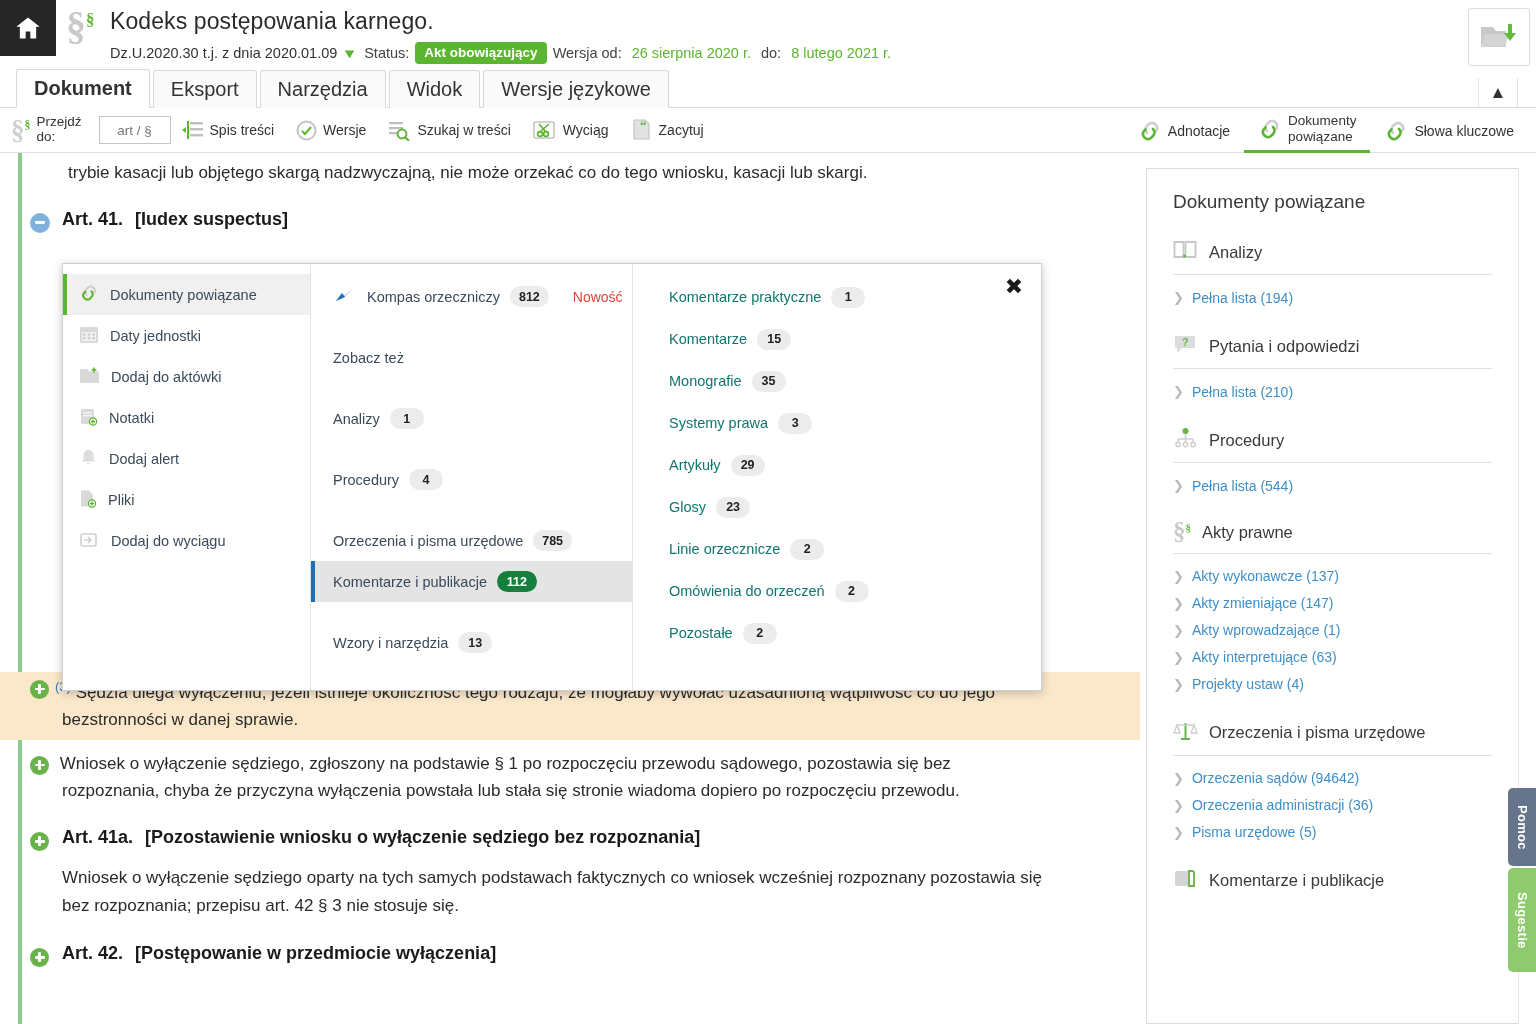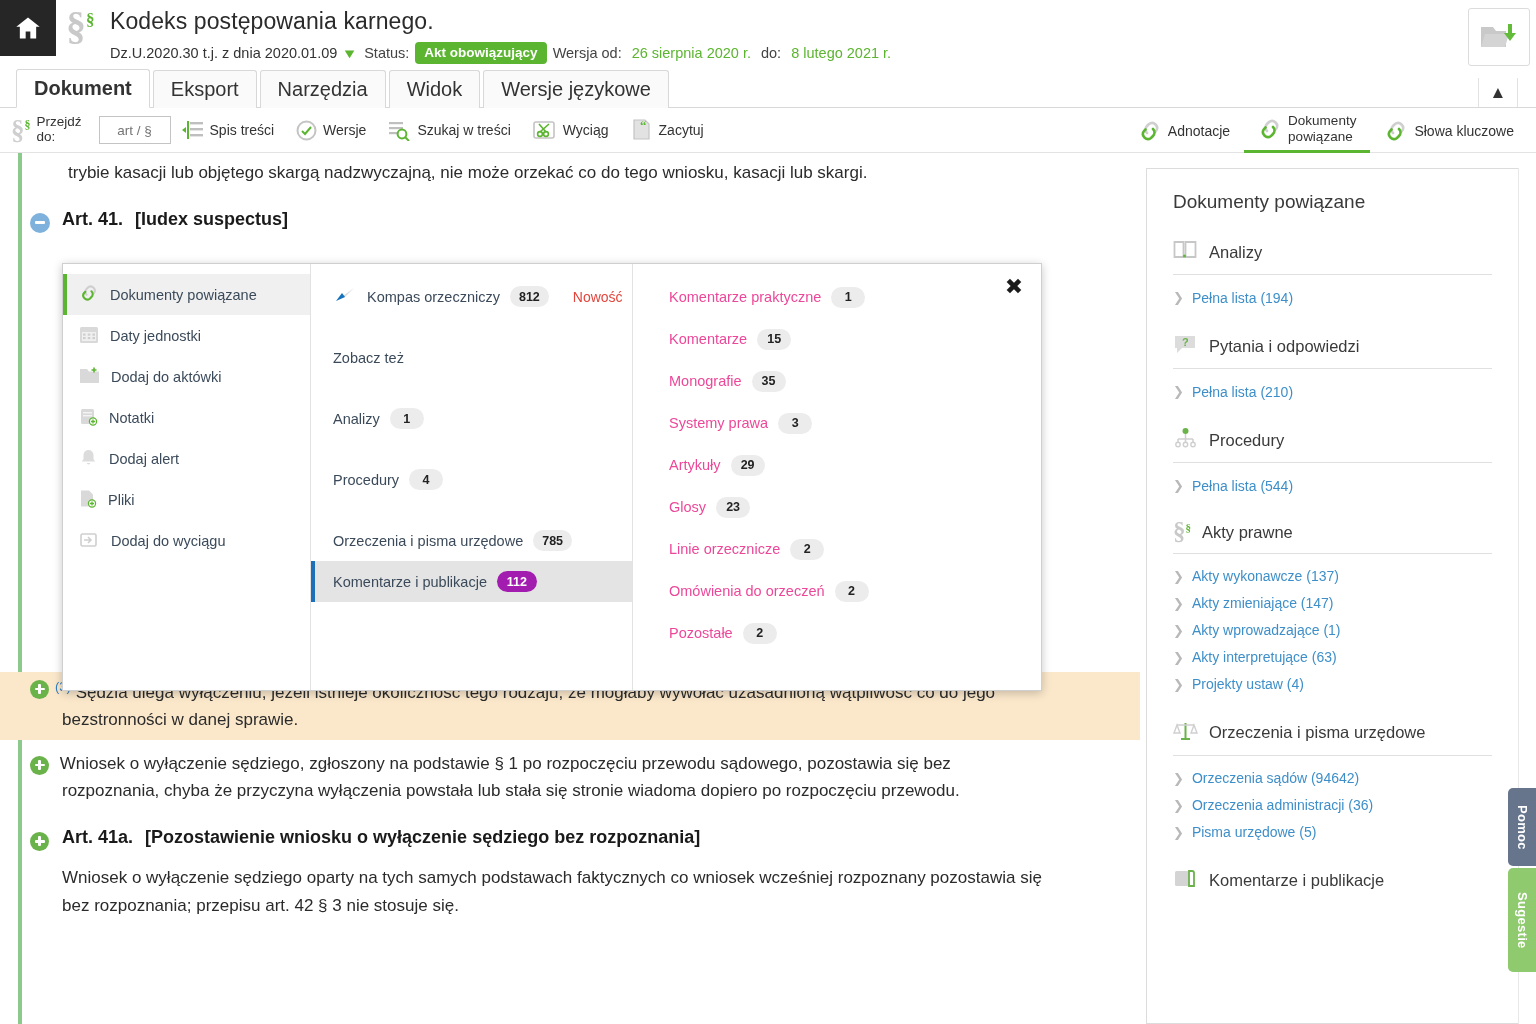--- a/index.html
+++ b/index.html
@@ -180,28 +180,28 @@
   .pp2-row.spaced { margin-bottom: 20px; }
   .pp2-row.active { background: #e4e4e4; }
   .pp2-row.active::before {
     content: ""; position: absolute; left: 0; top: 0; width: 4px; height: 41px; background: #1e6fb8;
   }
   .pill {
     display: inline-flex; align-items: center; justify-content: center; min-width: 34px;
     height: 21px; padding: 0 9px; border-radius: 11px; background: #ececec;
     font-size: 12.5px; color: #222; font-weight: bold;
   }
-  .pill.blue { background: #a21caf; color: #fff; min-width: 40px; }
+  .pill.blue { background: #15803d; color: #fff; min-width: 40px; }
   .novelty { color: #e2453c; font-size: 14px; margin-left: 14px; }
   .pp-col3 { flex: 1; padding-top: 12px; position: relative; }
   .pp3-row {
     display: flex; align-items: center; gap: 10px; height: 42px; padding-left: 36px;
     font-size: 14.5px; color: #2f7fc4; cursor: pointer;
   }
-  .pp3-row .lnk { color: #ec4899; }
+  .pp3-row .lnk { color: #0f766e; }
   .pp-close {
     position: absolute; right: 15px; top: 12px; width: 24px; height: 24px;
     cursor: pointer; font-size: 22px; line-height: 22px; color: #1b1b1b; font-weight: bold;
     text-align: center;
   }
 
   
   .sidebar {
     position: absolute; left: 1146px; top: 168px; width: 372px; height: 856px;
     background: #fff; border: 1px solid #dcdcdc; border-right: none;
@@ -426,20 +426,27 @@
       <div style="position:relative;margin-top:22px;">
         <div class="expand-ico" style="top:5px;"></div>
         <div class="art-head" style="margin-top:0;">
           <span class="num">Art.  41a.</span>
           <span class="ttl">[Pozostawienie wniosku o wyłączenie sędziego bez rozpoznania]</span>
         </div>
       </div>
 
       <div class="p-cont" style="margin-top:16px;padding-left:62px;padding-right:95px;">Wniosek o wyłączenie sędziego oparty na tych samych podstawach faktycznych co wniosek wcześniej rozpoznany pozostawia się bez rozpoznania; przepisu art. 42 § 3 nie stosuje się.</div>
 
+      <div style="position:relative;margin-top:24px;">
+        <div class="expand-ico" style="top:5px;"></div>
+        <div class="art-head" style="margin-top:0;">
+          <span class="num">Art.  42.</span>
+          <span class="ttl">[Postępowanie w przedmiocie wyłączenia]</span>
+        </div>
+      </div>
     </div>
   </div>
 
   <div class="popup">
 
     <div class="pp-col1">
       <div class="pp-li active">
         <span>
           <svg width="20" height="18" viewBox="0 0 24 22">
             <path d="M9 13a5 5 0 0 1 0-7l2-2a5 5 0 0 1 7 7l-1.5 1.5" fill="none" stroke="#cfcfcf" stroke-width="2.6" stroke-linecap="round"></path>
@@ -553,20 +560,24 @@
       <div class="pp2-row">
         <span>Orzeczenia i pisma urzędowe</span>
         <span class="pill">785</span>
       </div>
 
       <div class="pp2-row active">
         <span>Komentarze i publikacje</span>
         <span class="pill blue">112</span>
       </div>
 
+      <div class="pp2-row" style="margin-top:20px;">
+        <span>Wzory i narzędzia</span>
+        <span class="pill">13</span>
+      </div>
     </div>
 
     <div class="pp-col3">
       <div class="pp-close">✖</div>
 
       <div class="pp3-row">
         <span class="lnk">Komentarze praktyczne</span>
         <span class="pill">1</span>
       </div>
       <div class="pp3-row">

